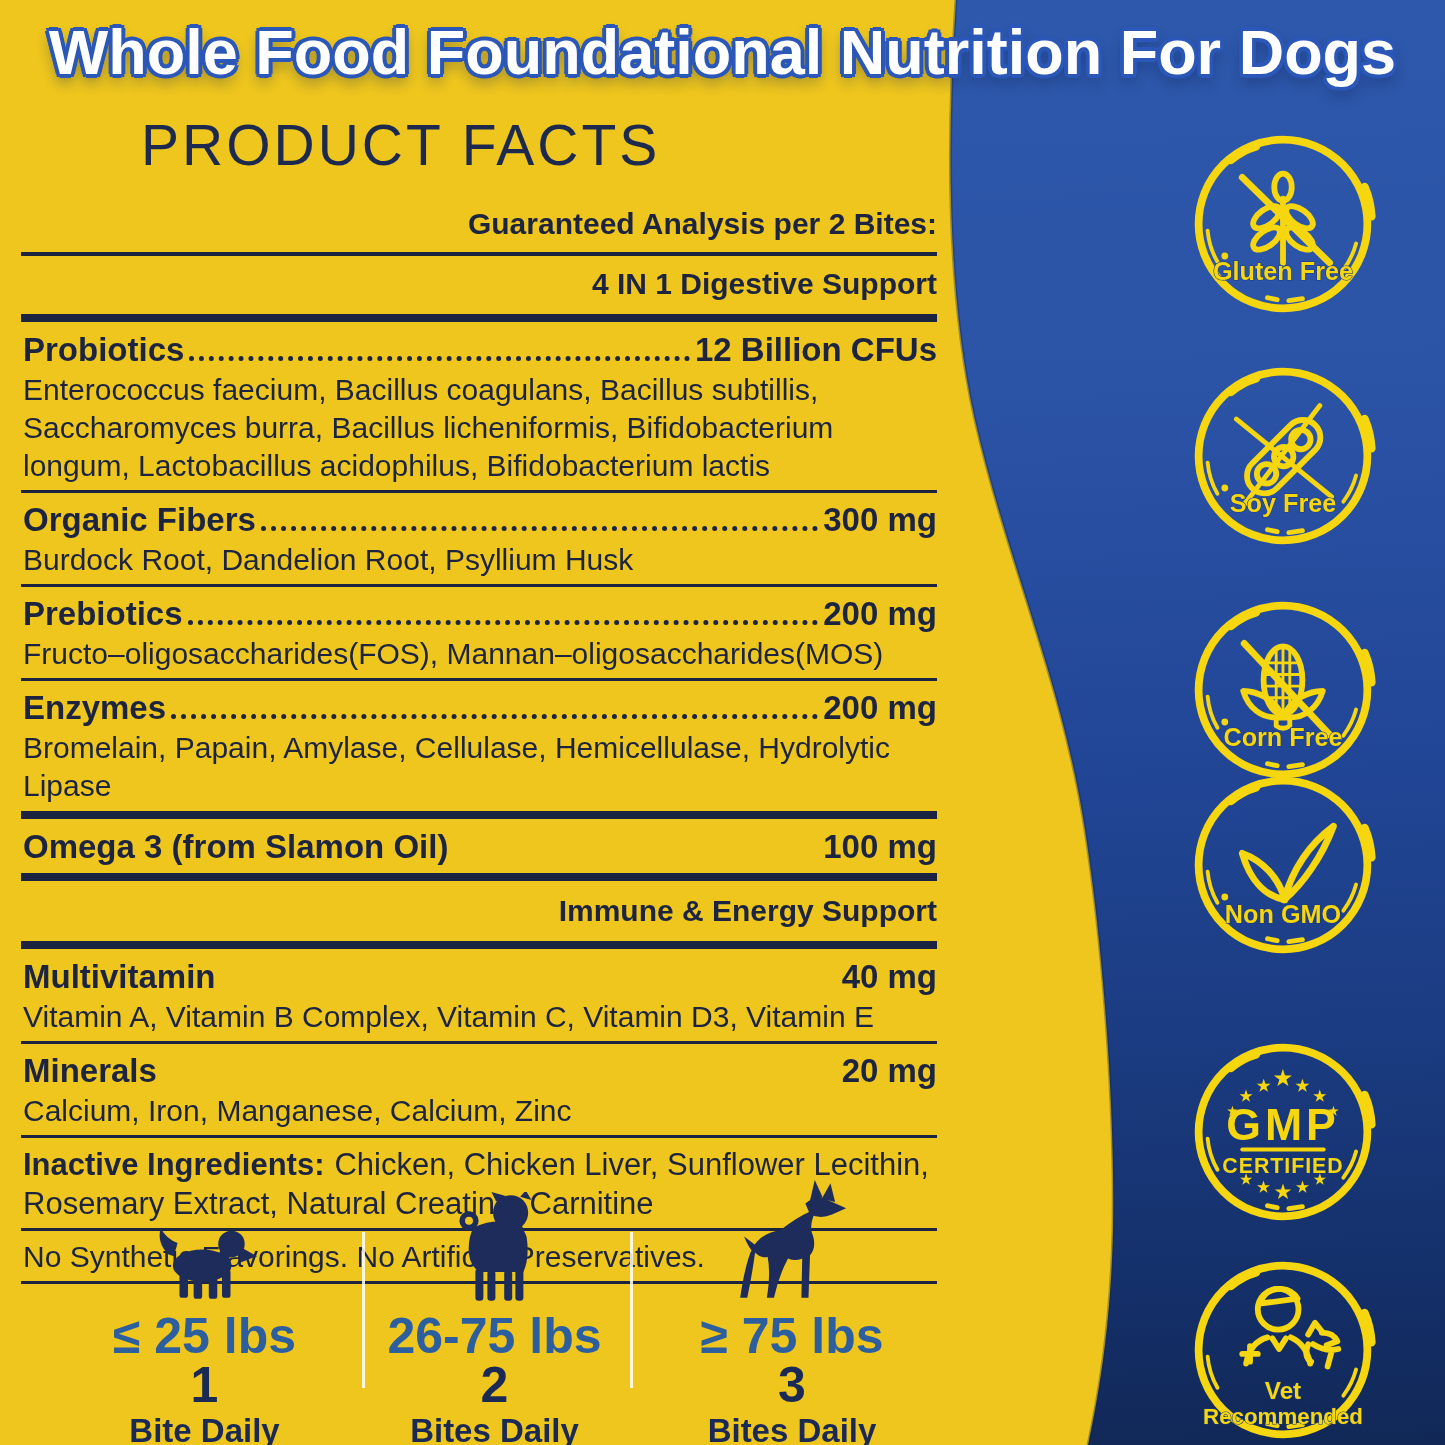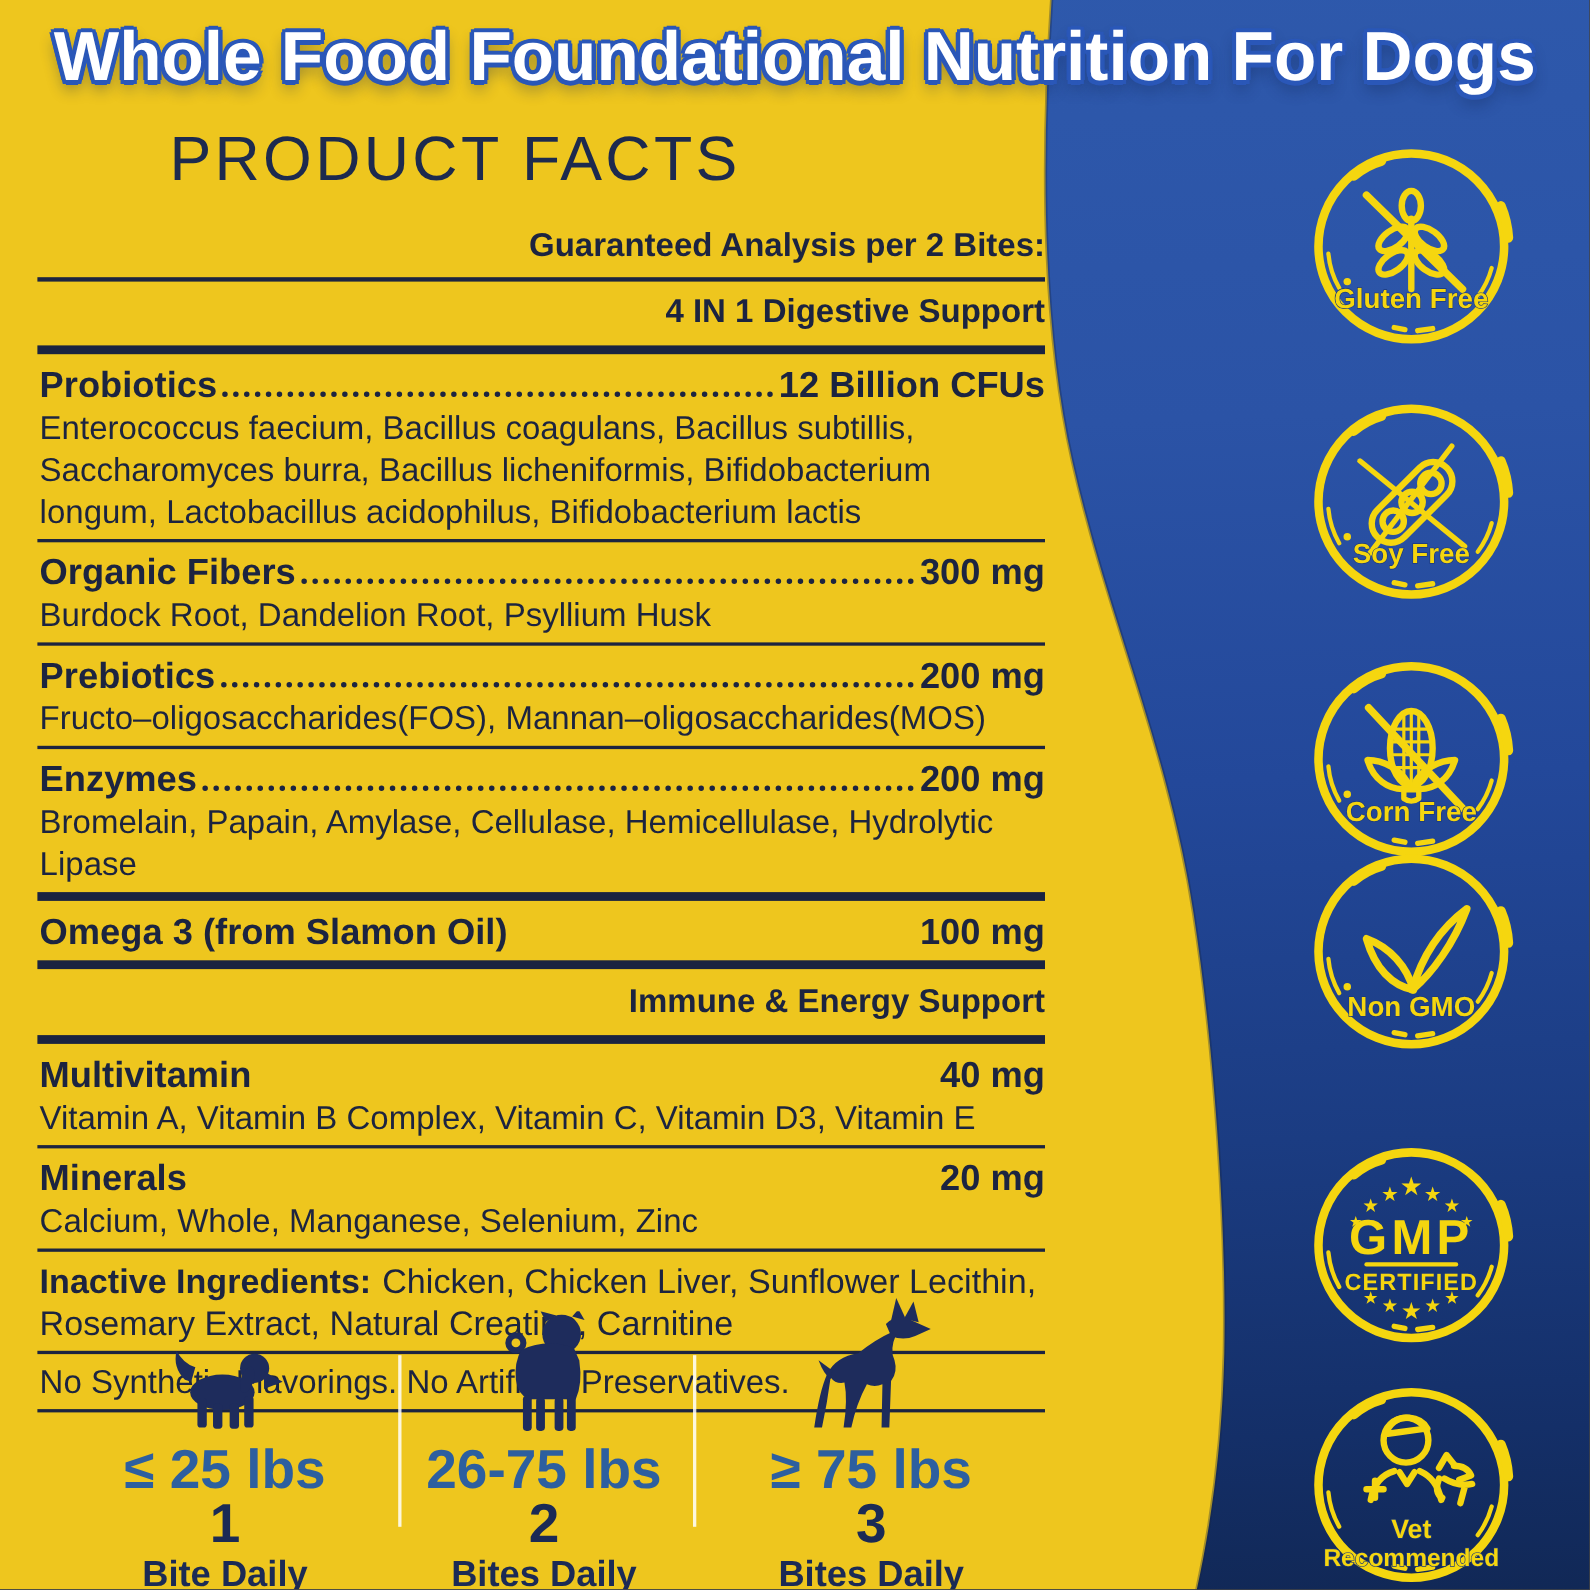--- a/index.html
+++ b/index.html
@@ -13,21 +13,21 @@
   .banner{
     position:absolute;top:16px;left:0;width:1445px;text-align:center;
     font-size:63px;font-weight:bold;letter-spacing:0px;color:#ffffff;
     text-shadow:
       -3px -3px 0 #2a57b8, 3px -3px 0 #2a57b8, -3px 3px 0 #2a57b8, 3px 3px 0 #2a57b8,
       -4px 0 0 #2a57b8, 4px 0 0 #2a57b8, 0 -4px 0 #2a57b8, 0 4px 0 #2a57b8,
       0 8px 14px rgba(13,32,76,.45);
     white-space:nowrap;
   }
   
-  .facts{position:absolute;left:34px;top:112px;width:916px;color:#1c2440;}
+  .facts{position:absolute;left:21px;top:112px;width:916px;color:#1c2440;}
   .pf-title{font-size:57px;letter-spacing:3px;color:#1d2a4e;margin:0 0 24px 120px;font-weight:400;}
   .heading{font-size:30px;font-weight:bold;line-height:40px;padding:2px 0 4px 2px;text-align:right;}
   .rule-med{height:4px;background:#1c2440;margin:4px 0 6px;}
   .rule-thick{height:8px;background:#1a2340;margin:6px 0 8px;}
   .rule-thin{height:3px;background:#1c2440;margin:5px 0 7px;}
   .nrow{display:flex;align-items:flex-start;font-weight:bold;font-size:33px;line-height:40px;padding-left:2px;}
   .nrow .leader{flex:1;height:0;border-bottom:5px dotted #1c2440;align-self:flex-end;margin:0 5px 9px;}
   .nrow .val{white-space:nowrap;}
   .nrow.spread{justify-content:space-between;}
   .desc{font-size:30px;line-height:38px;padding-left:2px;margin:1px 0 4px;}
@@ -119,21 +119,21 @@
       <span>Multivitamin</span>
       <span class="val">40 mg</span>
     </div>
     <div class="desc">Vitamin A, Vitamin B Complex, Vitamin C, Vitamin D3, Vitamin E</div>
     <div class="rule-thin"></div>
 
     <div class="nrow spread">
       <span>Minerals</span>
       <span class="val">20 mg</span>
     </div>
-    <div class="desc">Calcium, Whole, Manganese, Selenium, Zinc</div>
+    <div class="desc">Calcium, Iron, Manganese, Calcium, Zinc</div>
     <div class="rule-thin"></div>
 
     <div class="inactive">
       <span class="lead">Inactive Ingredients:</span><span>Chicken, Chicken Liver, Sunflower Lecithin, Rosemary Extract, Natural Creatine, Carnitine</span>
     </div>
     <div class="rule-thin"></div>
 
     <div class="desc">No Synthetic Flavorings. No Artificial Preservatives.</div>
     <div class="rule-thin"></div>
   </div>

